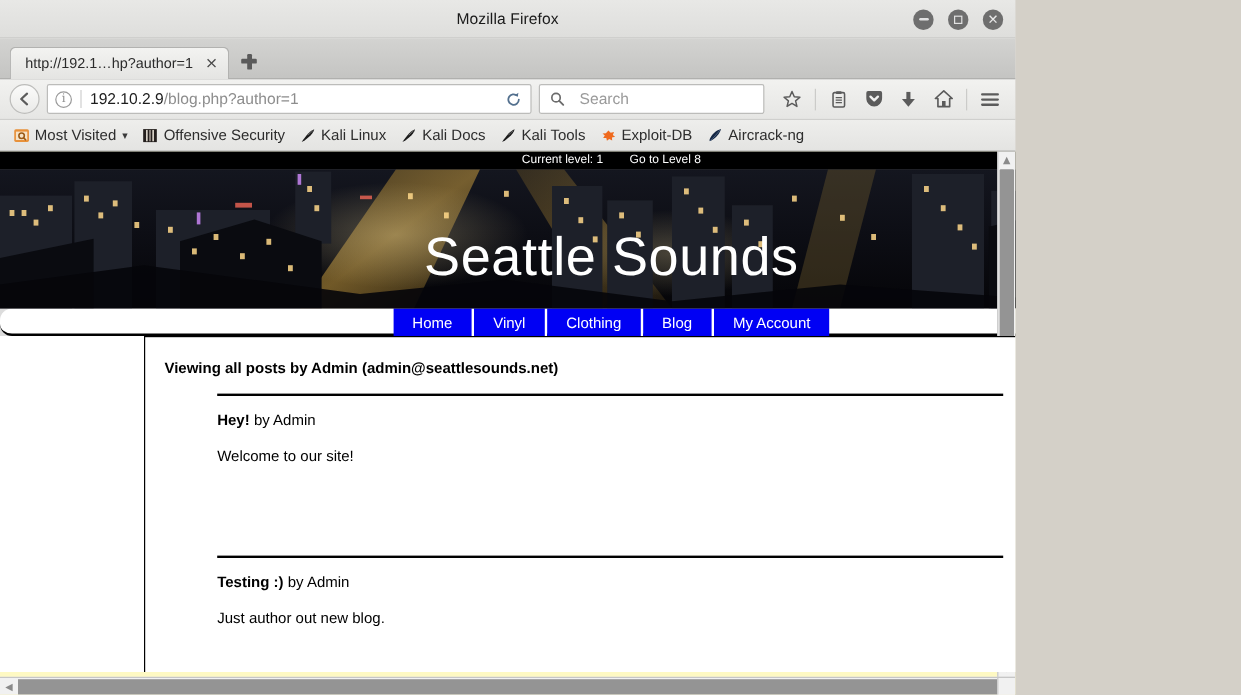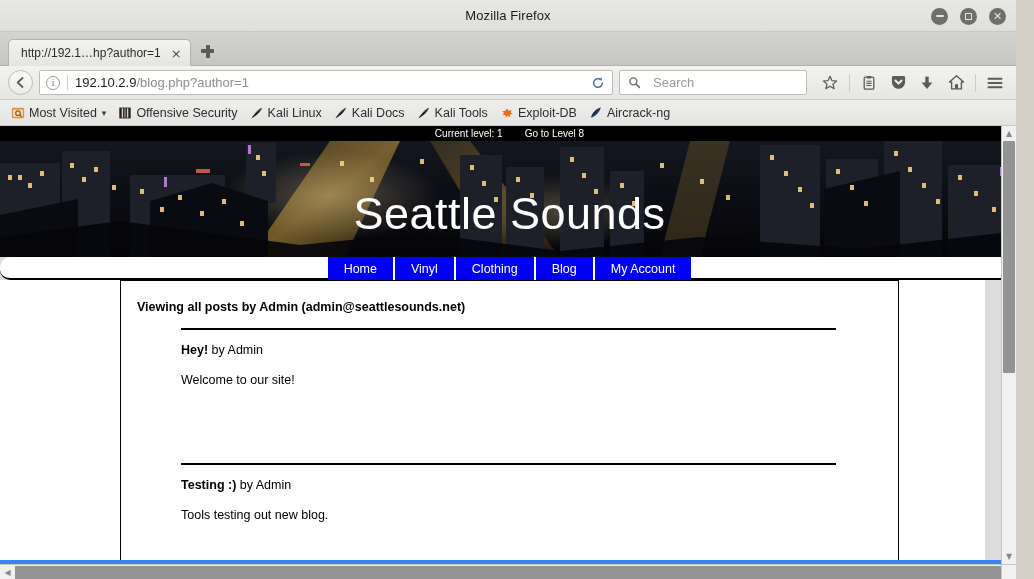--- a/index.html
+++ b/index.html
@@ -5,21 +5,21 @@
   * { box-sizing: border-box; margin: 0; padding: 0; }
   html, body {
     width: 1034px; height: 579px;
     overflow: hidden;
     font-family: "Liberation Sans", sans-serif;
     background: #d4d0c8;
   }
 
   
   .window {
-    width: 1016px; height: 579px;
+    width: 846px; height: 579px;
     position: relative;
     background: #f0f0ef;
     display: flex; flex-direction: column; justify-content: center;
   }
 
   
   .titlebar {
     height: 32px;
     background: linear-gradient(to bottom, #e8e8e6 0%, #dededc 100%);
     border-bottom: 1px solid #c8c8c6;
@@ -165,21 +165,21 @@
     padding: 2px 5px; border-radius: 2px;
   }
   .bm-label { font-size: 12.5px; color: #2d2d2d; white-space: nowrap; }
   .bm-caret { font-size: 9px; color: #3a3a3a; margin-left: 1px;}
   .bm-ico { width: 14px; height: 14px; flex: 0 0 14px; display:block;}
 
   
   .viewport {
     flex: 1 1 auto;
     position: relative;
-    background: #3b82f6;
+    background: #fef9c3;
     overflow: hidden;
   }
   .page {
     position: absolute; left: 0; top: 0;
     width: 1019px; height: 434px;
     overflow: hidden;
     background: #dcdcdc;
   }
 
   
@@ -573,21 +573,21 @@
           <div class="post">
             <div class="post-rule"></div>
             <div class="post-title"><b>Hey!</b><span> by Admin</span></div>
             <div class="post-body">Welcome to our site!</div>
             <div class="post-spacer"></div>
           </div>
 
           <div class="post">
             <div class="post-rule"></div>
             <div class="post-title"><b>Testing :)</b><span> by Admin</span></div>
-            <div class="post-body">Tools testing out new blog.</div>
+            <div class="post-body">Just author out new blog.</div>
             <div class="post-spacer"></div>
 
           </div>
         </div>
       </div>
     </div>
 
     <div class="vscroll">
       <div class="vs-arrow">▲</div>
       <div class="vs-thumb"></div>

